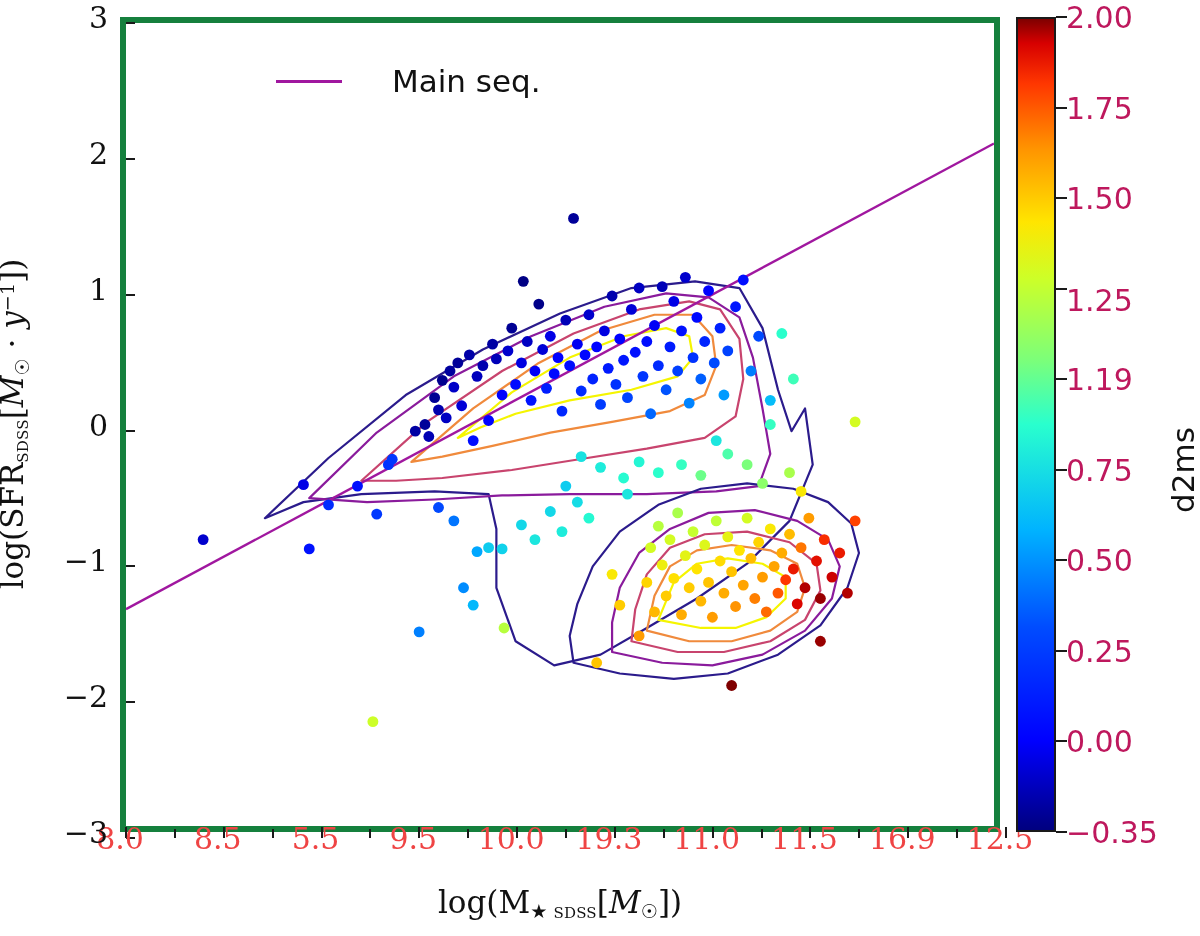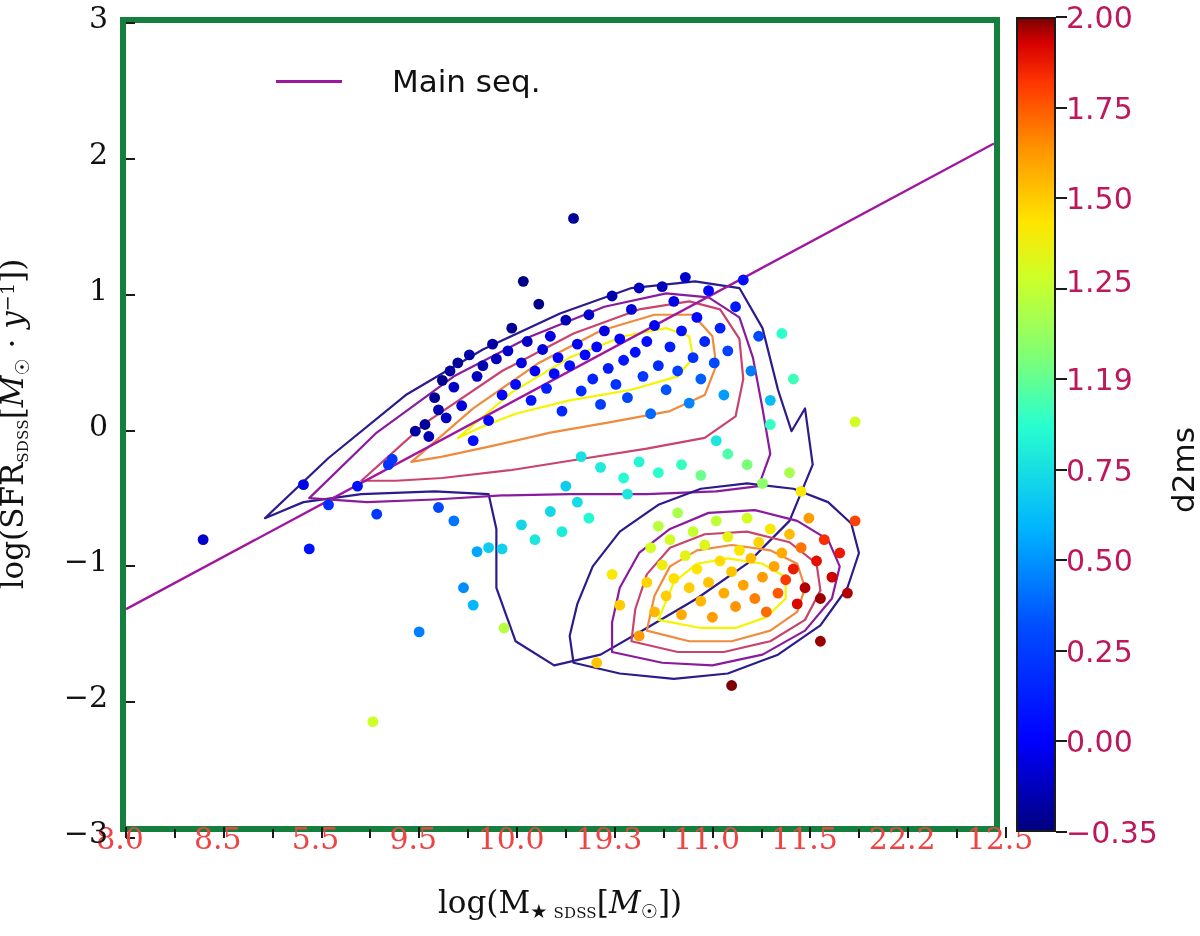--- a/index.html
+++ b/index.html
@@ -326,21 +326,21 @@
 
   <div id="xticklabel-layer">
       <div class="xticklabel" style="left: 120px;">8.0</div>
       <div class="xticklabel" style="left: 217.778px;">8.5</div>
       <div class="xticklabel" style="left: 315.556px;">5.5</div>
       <div class="xticklabel" style="left: 413.333px;">9.5</div>
       <div class="xticklabel" style="left: 511.111px;">10.0</div>
       <div class="xticklabel" style="left: 608.889px;">19.3</div>
       <div class="xticklabel" style="left: 706.667px;">11.0</div>
       <div class="xticklabel" style="left: 804.444px;">11.5</div>
-      <div class="xticklabel" style="left: 902.222px;">22.2</div>
+      <div class="xticklabel" style="left: 902.222px;">16.9</div>
       <div class="xticklabel" style="left: 1000px;">12.5</div>
     </div>
   <div id="yticklabel-layer">
       <div class="yticklabel" style="top: 17px;">3</div>
       <div class="yticklabel" style="top: 152.833px;">2</div>
       <div class="yticklabel" style="top: 288.667px;">1</div>
       <div class="yticklabel" style="top: 424.5px;">0</div>
       <div class="yticklabel" style="top: 560.333px;">−1</div>
       <div class="yticklabel" style="top: 696.167px;">−2</div>
       <div class="yticklabel" style="top: 832px;">−3</div>
@@ -365,21 +365,21 @@
         <div class="cbtick" style="top: 542.333px;"></div>
         <div class="cbtick" style="top: 632.889px;"></div>
         <div class="cbtick" style="top: 723.444px;"></div>
         <div class="cbtick" style="top: 814px;"></div>
       </div>
   </div>
   <div id="cbticklabel-layer">
       <div class="cbticklabel" style="top: 17px;">2.00</div>
       <div class="cbticklabel" style="top: 107.556px;">1.75</div>
       <div class="cbticklabel" style="top: 198.111px;">1.50</div>
-      <div class="cbticklabel" style="top: 281px;">1.25</div>
+      <div class="cbticklabel" style="top: 300px;">1.25</div>
       <div class="cbticklabel" style="top: 379.222px;">1.19</div>
       <div class="cbticklabel" style="top: 469.778px;">0.75</div>
       <div class="cbticklabel" style="top: 560.333px;">0.50</div>
       <div class="cbticklabel" style="top: 650.889px;">0.25</div>
       <div class="cbticklabel" style="top: 741.444px;">0.00</div>
       <div class="cbticklabel" style="top: 832px;">−0.35</div>
     </div>
   <div id="cblabel">d2ms</div>
 
 </div>

